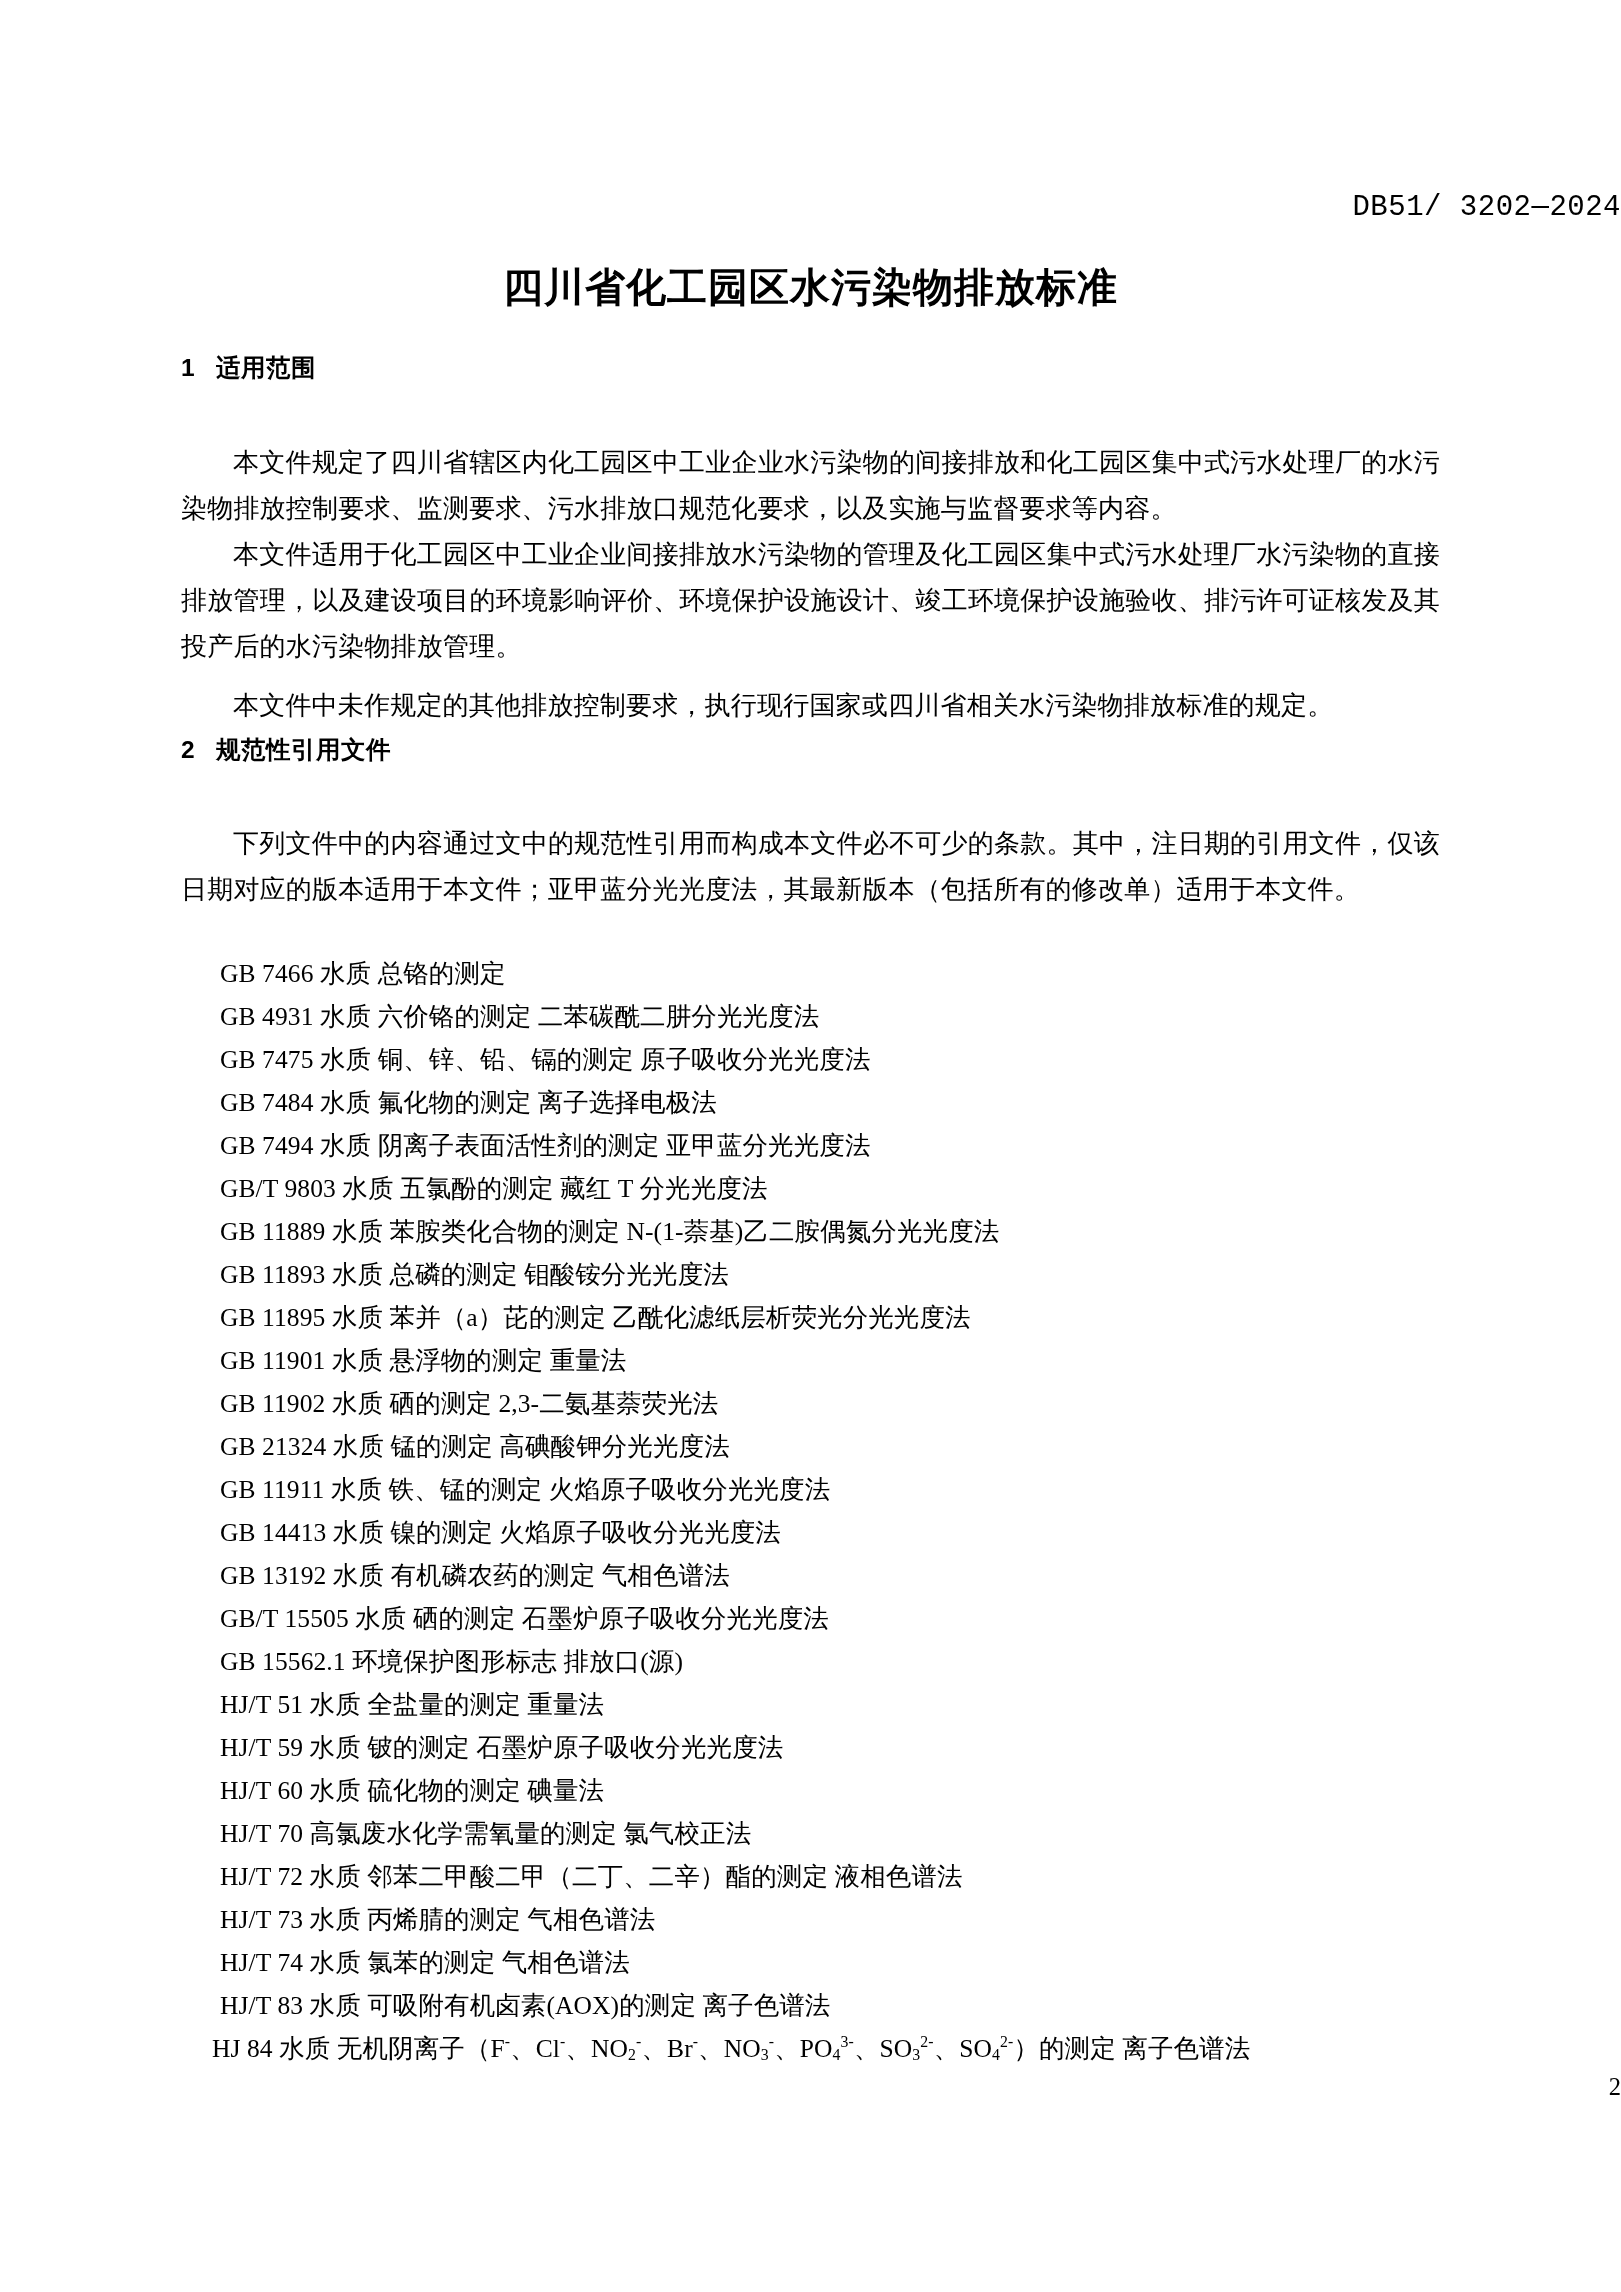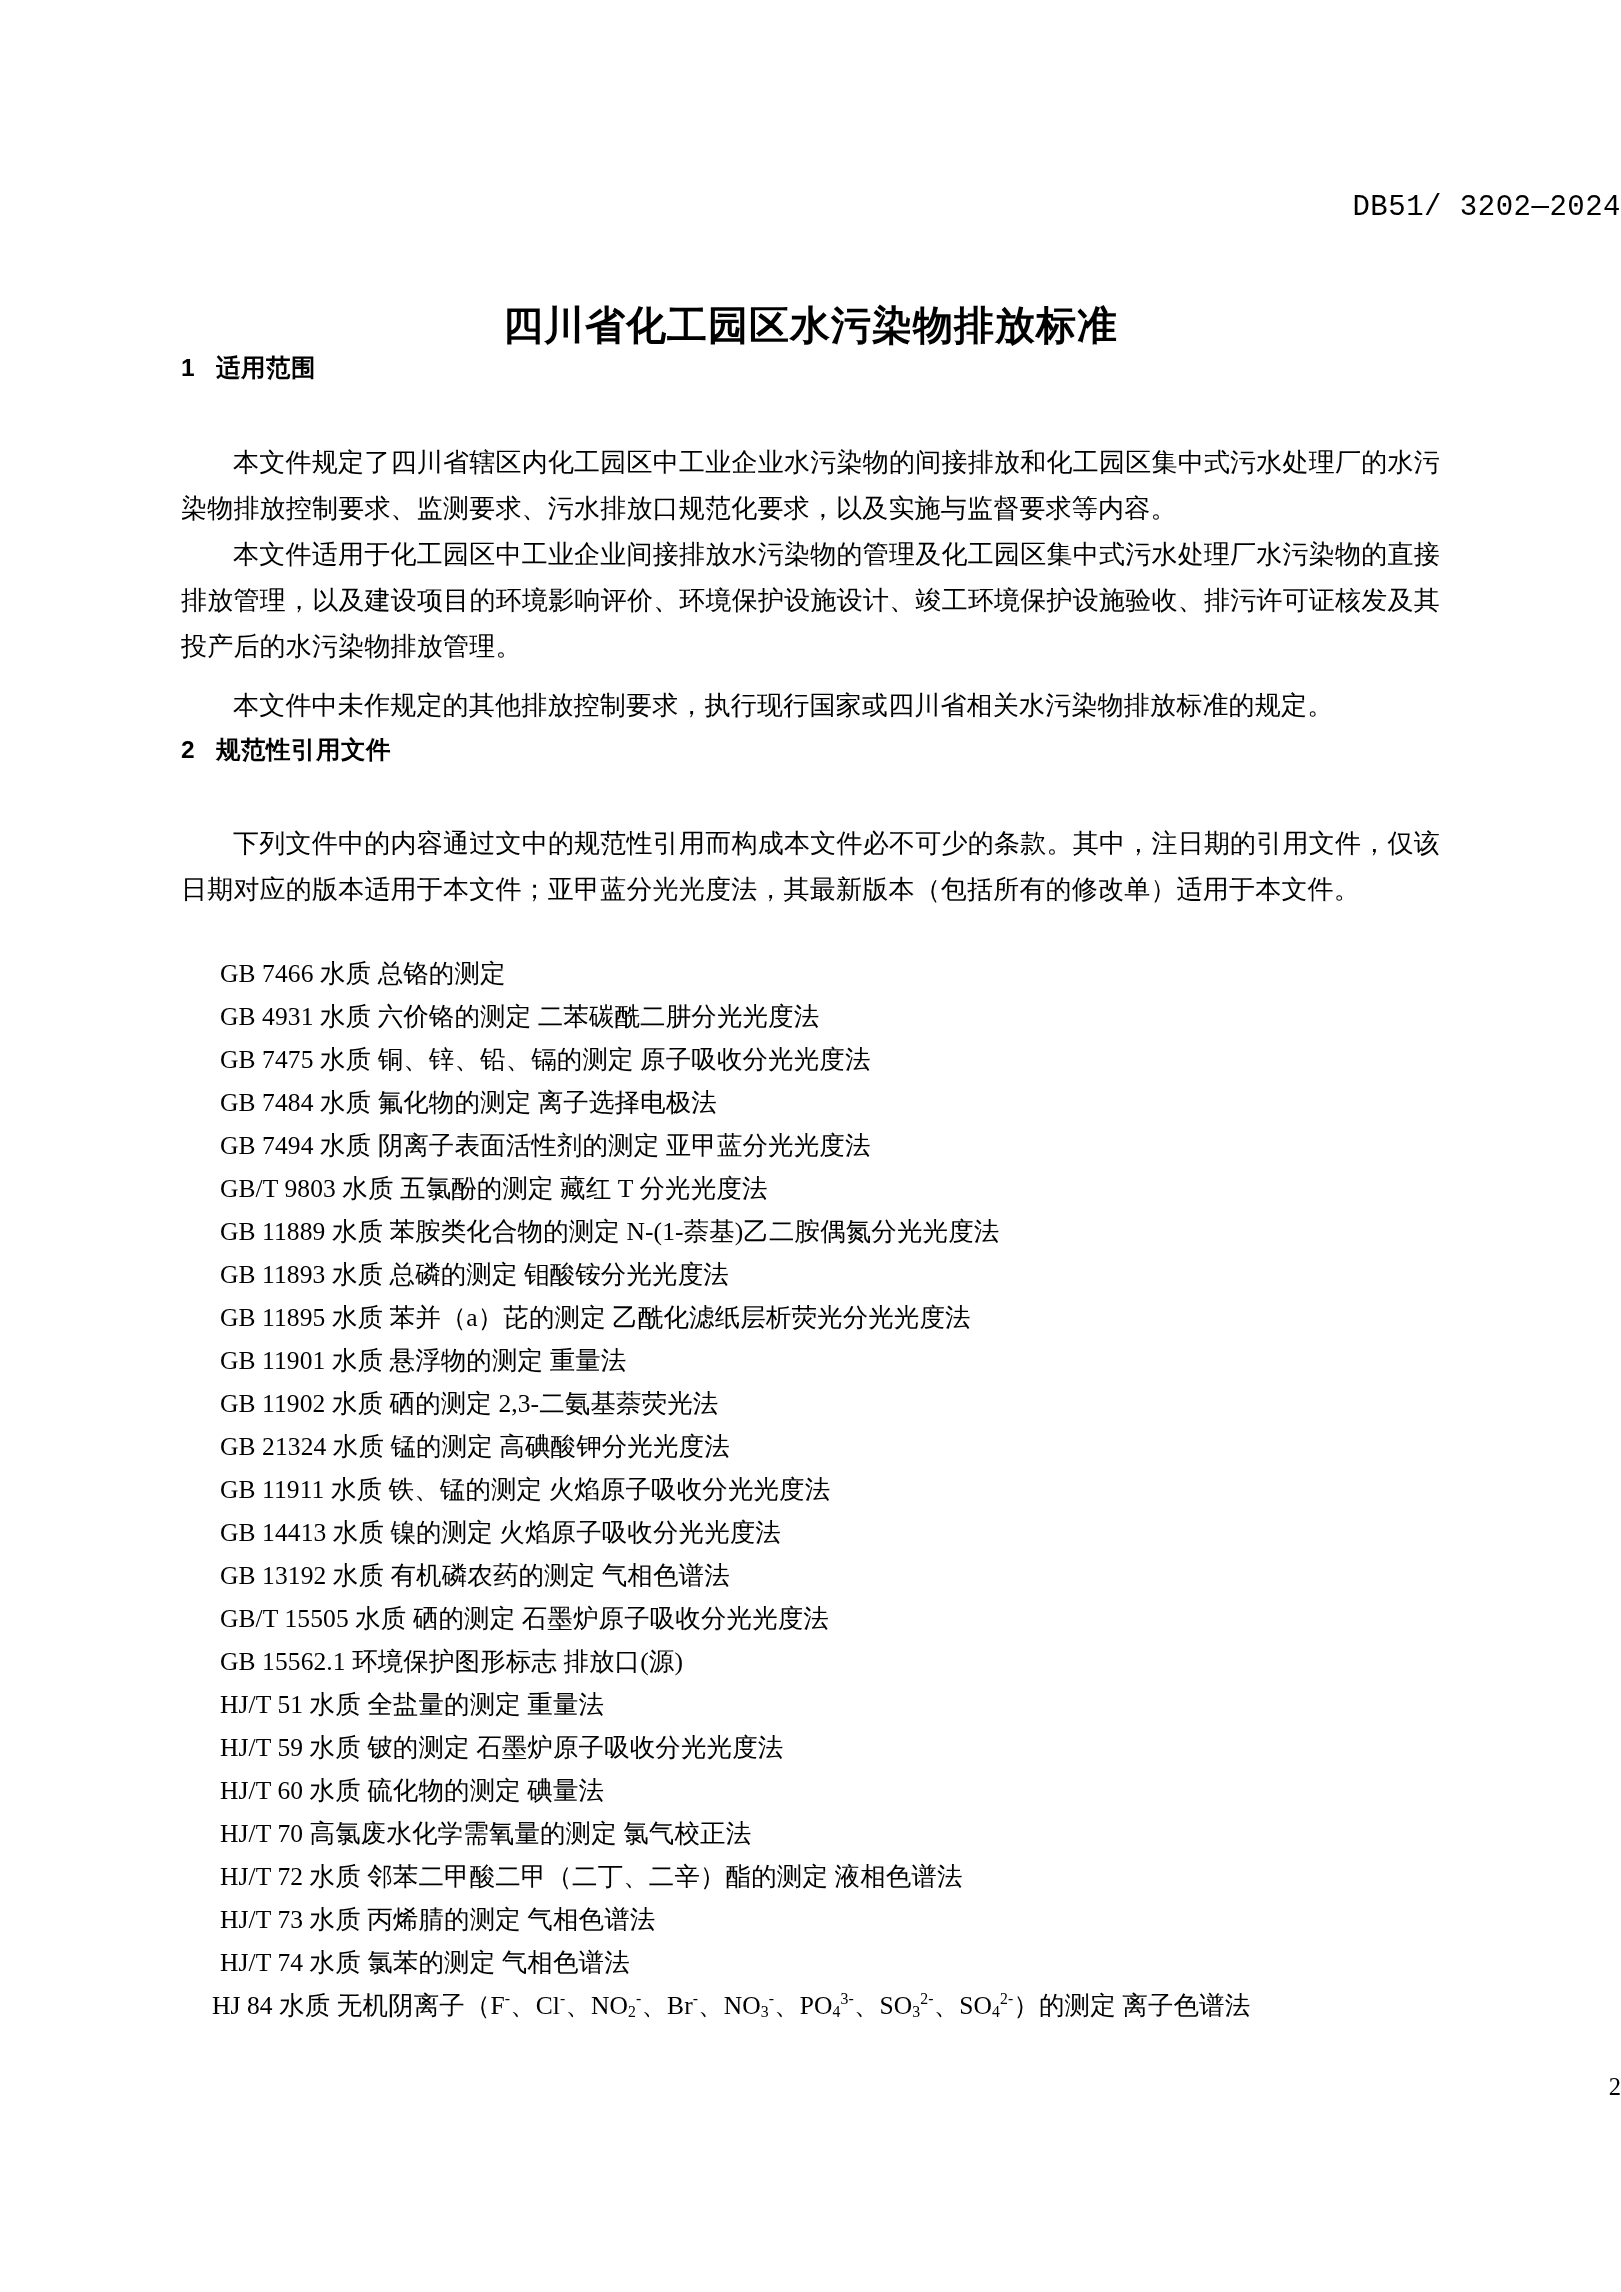--- a/index.html
+++ b/index.html
@@ -37,21 +37,20 @@
   .doc-title {
     position: absolute;
     left: 0;
     top: 260px;
     width: 100%;
     text-align: center;
     font-family: "Liberation Sans", "DejaVu Sans", sans-serif;
     font-size: 40px;
     font-weight: bold;
     letter-spacing: 1px;
-    margin-top: 38px;
   }
 
   
   .clause-heading {
     font-family: "Liberation Sans", "DejaVu Sans", sans-serif;
     font-size: 24.5px;
     font-weight: bold;
     letter-spacing: 0.5px;
   }
   .clause-heading .num {
@@ -158,20 +157,21 @@
         <li class="ref-item">GB 13192   水质  有机磷农药的测定  气相色谱法</li>
         <li class="ref-item">GB/T 15505   水质  硒的测定  石墨炉原子吸收分光光度法</li>
         <li class="ref-item">GB 15562.1   环境保护图形标志 排放口(源)</li>
         <li class="ref-item">HJ/T 51   水质  全盐量的测定  重量法</li>
         <li class="ref-item">HJ/T 59   水质  铍的测定  石墨炉原子吸收分光光度法</li>
         <li class="ref-item">HJ/T 60   水质  硫化物的测定  碘量法</li>
         <li class="ref-item">HJ/T 70   高氯废水化学需氧量的测定  氯气校正法</li>
         <li class="ref-item">HJ/T 72   水质  邻苯二甲酸二甲（二丁、二辛）酯的测定  液相色谱法</li>
         <li class="ref-item">HJ/T 73   水质  丙烯腈的测定  气相色谱法</li>
         <li class="ref-item">HJ/T 74   水质  氯苯的测定  气相色谱法</li>
+        <li class="ref-item">HJ/T 83   水质  可吸附有机卤素(AOX)的测定  离子色谱法</li>
         <li class="ref-item" style="padding-left: 31px;">HJ 84   水质  无机阴离子（F<sup>-</sup>、Cl<sup>-</sup>、NO<sub>2</sub><sup>-</sup>、Br<sup>-</sup>、NO<sub>3</sub><sup>-</sup>、PO<sub>4</sub><sup>3-</sup>、SO<sub>3</sub><sup>2-</sup>、SO<sub>4</sub><sup>2-</sup>）的测定  离子色谱法</li>
       </ul>
   </div>
 
   <div class="page-number">2</div>
 
 </div>
 
 
 </body></html>

